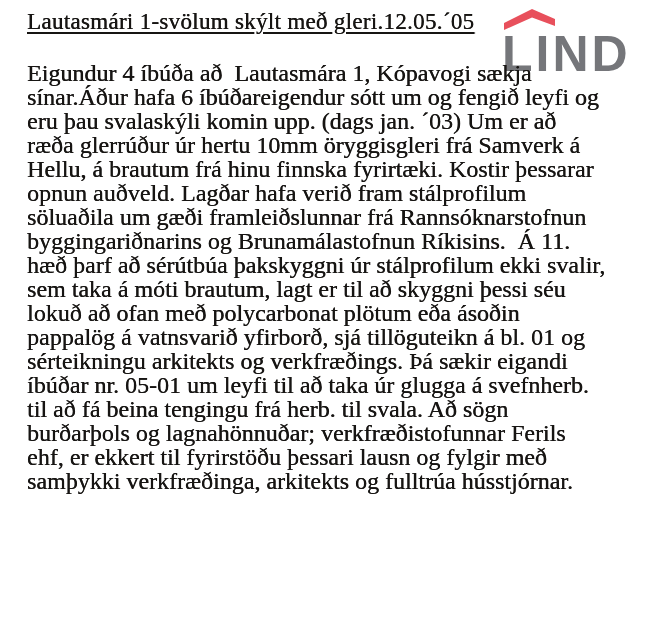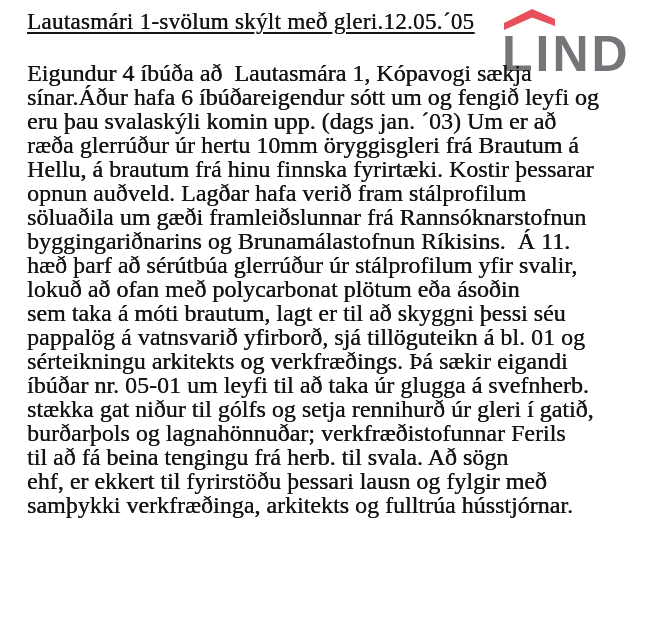--- a/index.html
+++ b/index.html
@@ -64,31 +64,30 @@
     <svg class="roof" width="51" height="21" viewBox="0 0 51 21" aria-hidden="true">
       <polygon points="0,14 28,0 51,10 51,17 28,8.5 0,21"></polygon>
     </svg>
     <div class="wordmark">LIND</div>
   </div>
 
   <div class="doc-body">
       <div class="line">Eigundur 4 íbúða að  Lautasmára 1, Kópavogi sækja</div>
       <div class="line">sínar.Áður hafa 6 íbúðareigendur sótt um og fengið leyfi og</div>
       <div class="line">eru þau svalaskýli komin upp. (dags jan. ´03) Um er að</div>
-      <div class="line">ræða glerrúður úr hertu 10mm öryggisgleri frá Brautum á</div>
+      <div class="line">ræða glerrúður úr hertu 10mm öryggisgleri frá Samverk á</div>
       <div class="line">Hellu, á brautum frá hinu finnska fyrirtæki. Kostir þessarar</div>
       <div class="line">opnun auðveld. Lagðar hafa verið fram stálprofilum</div>
       <div class="line">söluaðila um gæði framleiðslunnar frá Rannsóknarstofnun</div>
       <div class="line">byggingariðnarins og Brunamálastofnun Ríkisins.  Á 11.</div>
-      <div class="line">hæð þarf að sérútbúa glerrúður úr stálprofilum yfir svalir,</div>
+      <div class="line">hæð þarf að sérútbúa þakskyggni úr stálprofilum ekki svalir,</div>
+      <div class="line">sem taka á móti brautum, lagt er til að skyggni þessi séu</div>
       <div class="line">lokuð að ofan með polycarbonat plötum eða ásoðin</div>
-      <div class="line">sem taka á móti brautum, lagt er til að skyggni þessi séu</div>
       <div class="line">pappalög á vatnsvarið yfirborð, sjá tillöguteikn á bl. 01 og</div>
       <div class="line">sérteikningu arkitekts og verkfræðings. Þá sækir eigandi</div>
       <div class="line">íbúðar nr. 05-01 um leyfi til að taka úr glugga á svefnherb.</div>
-      <div class="line">stækka gat niður til gólfs og setja rennihurð úr gleri í gatið,</div>
+      <div class="line">til að fá beina tengingu frá herb. til svala. Að sögn</div>
       <div class="line">burðarþols og lagnahönnuðar; verkfræðistofunnar Ferils</div>
-      <div class="line">til að fá beina tengingu frá herb. til svala. Að sögn</div>
       <div class="line">ehf, er ekkert til fyrirstöðu þessari lausn og fylgir með</div>
       <div class="line">samþykki verkfræðinga, arkitekts og fulltrúa hússtjórnar.</div>
     </div>
 
 </div>
 
 </body></html>

